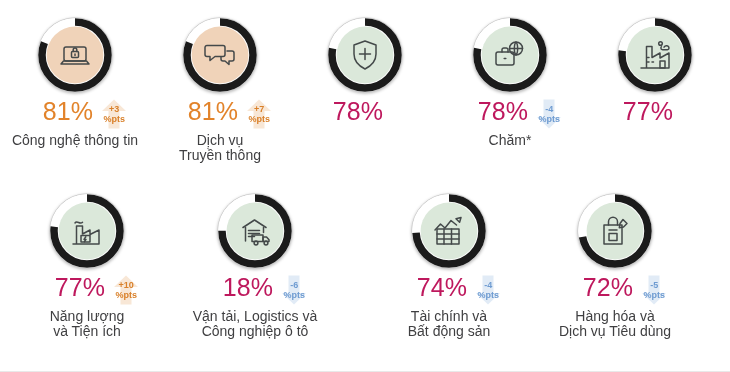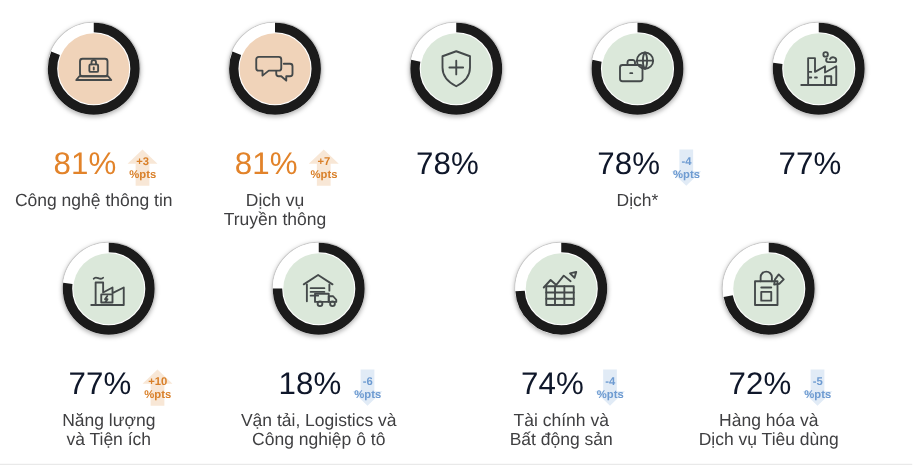--- a/index.html
+++ b/index.html
@@ -19,25 +19,25 @@
     filter:drop-shadow(0 1px 1.5px rgba(0,0,0,.28));}
   .icon-holder{
     position:absolute;left:0;top:0;width:82px;height:82px;
     display:flex;align-items:center;justify-content:center;
     pointer-events:none;
   }
   .icon-holder svg{width:34px;height:34px;filter:none;}
 
   .valrow{
     display:flex;align-items:flex-start;justify-content:center;
-    margin-top:21px;height:34px;padding-left:24px;
+    margin-top:1px;height:34px;padding-left:24px;
   }
   .pct{
     font-size:25px;line-height:28px;letter-spacing:.1px;
-    color:#0f172a;font-weight:400;white-space:nowrap;
+    color:#be185d;font-weight:400;white-space:nowrap;
   }
   .pct.orange{color:#E2832A;}
 
   .delta{
     position:relative;width:34px;height:32px;margin-left:4px;margin-top:1px;
     display:flex;flex-direction:column;align-items:center;justify-content:center;
   }
   .delta .arrowbg{position:absolute;left:0;top:0;width:34px;height:32px;}
   .delta .dnum{position:relative;font-size:9px;font-weight:bold;line-height:9px;}
   .delta .dunit{position:relative;font-size:9px;font-weight:bold;line-height:10px;}
@@ -165,21 +165,21 @@
     <div class="valrow">
       <span class="pct ">78%</span>
       <span class="delta down ">
         <svg class="arrowbg" viewBox="0 0 34 32" xmlns="http://www.w3.org/2000/svg">
       <path d="M17 30.5L5 19h6.5V1.5h11V19H29z" fill="#dce7f4" opacity="0.85"></path>
     </svg>
         <span class="dnum">-4</span>
         <span class="dunit">%pts</span>
       </span>
     </div>
-    <div class="label">Dịch*</div>
+    <div class="label">Chăm*</div>
   </div>
     <div class="card" style="left: 580px; top: 14px;">
     <div class="ring-wrap">
 
   <svg viewBox="0 0 82 82" xmlns="http://www.w3.org/2000/svg">
     <circle cx="41" cy="41" r="37.2" fill="#ffffff" stroke="#c9c9c9" stroke-width="0.9"></circle>
     <circle cx="41" cy="41" r="28.4" fill="#dbe8da"></circle>
     <circle cx="41" cy="41" r="33" fill="none" stroke="#ffffff" stroke-width="7.5"></circle>
     <circle cx="41" cy="41" r="33" fill="none" stroke="#1b1b1b" stroke-width="7.5" stroke-dasharray="159.65573865543328 47.68937648149307" stroke-dashoffset="0" transform="rotate(-90 41 41)"></circle>
   </svg>

